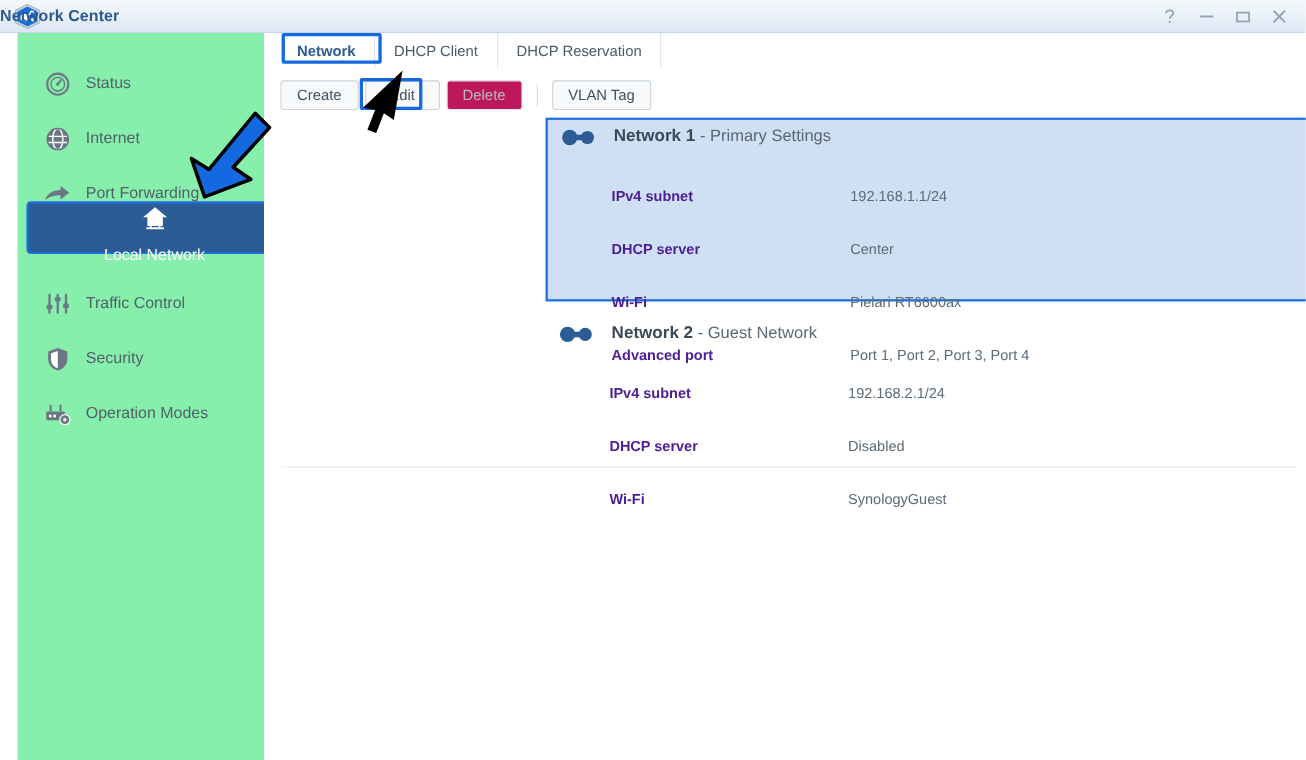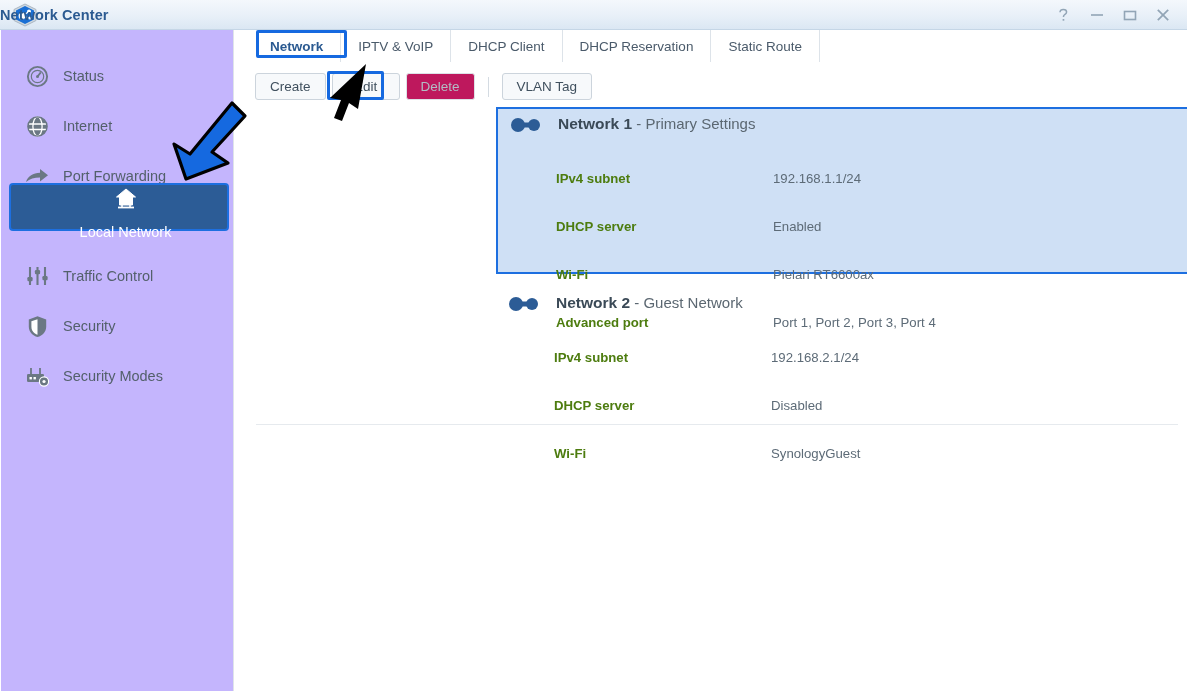--- a/index.html
+++ b/index.html
@@ -35,22 +35,22 @@
     display: flex; align-items: center; gap: 0px;
   }
   .wc {
     width: 33px; height: 30px; display: flex; align-items: center; justify-content: center;
     color: #8fa3b5; font-size: 15px;
   }
   .wc svg { display: block; }
 
   
   .sidebar {
-    position: absolute; left: 1px; top: 30px; width: 233px; height: 661px;
-    background: #c4b5fd; border-right: 1px solid #dfe4e9;
+    position: absolute; left: 16px; top: 30px; width: 233px; height: 661px;
+    background: #86efac; border-right: 1px solid #dfe4e9;
   }
   .side-item {
     position: absolute; left: 10px; width: 216px; height: 44px;
     display: flex; align-items: center; gap: 13px; padding-left: 13px;
     color: #53606b; font-size: 14.5px;
   }
   .side-item .ico { width: 26px; height: 26px; display: flex; align-items: center; justify-content: center; flex: 0 0 26px; }
   .side-item.sel {
     background: #2c5c96; color: #ffffff; border-radius: 2px;
     box-shadow: 0 0 0 2px #1d6fe0;
@@ -83,21 +83,21 @@
   .tb-sep { width: 1px; height: 20px; background: #d4dbe2; margin: 0 7px; }
 
   
   .card { position: absolute; left: 256px; width: 922px; }
   .card-head { position: relative; height: 46px; }
   .toggle-ico { position: absolute; left: 12px; top: 8px; }
   .net-title { position: absolute; left: 60px; top: 6px; font-size: 15px; color: #5b6771; }
   .net-title b { color: #3b4a57; font-size: 15.5px; }
   .rows { position: relative; }
   .row { position: relative; height: 24px; font-size: 13.2px; }
-  .row .k { position: absolute; left: 58px; font-weight: bold; color: #4d7c0f; }
+  .row .k { position: absolute; left: 58px; font-weight: bold; color: #4c1d95; }
   .row .v { position: absolute; left: 250px; color: #5d6b77; margin-left: 25px; }
 
   #card1 {
     top: 77px; height: 167px;
     background: #cfe0f5; border: 2px solid #1d6fe0;
   }
   #card2 { top: 258px; height: 160px; background: transparent; }
   .divider { position: absolute; left: 256px; top: 424px; width: 922px; height: 1px; background: #e6eaee; }
 
   
@@ -229,41 +229,35 @@
         <svg width="25" height="22" viewBox="0 0 25 22">
             <rect x="2" y="9" width="17" height="8" rx="1.3" fill="#6b7884"></rect>
             <line x1="6" y1="3" x2="6" y2="9" stroke="#6b7884" stroke-width="1.8"></line>
             <line x1="15" y1="3" x2="15" y2="9" stroke="#6b7884" stroke-width="1.8"></line>
             <rect x="4.5" y="12" width="2.4" height="2.4" fill="#ffffff"></rect>
             <rect x="8.5" y="12" width="2.4" height="2.4" fill="#ffffff"></rect>
             <circle cx="19" cy="16.5" r="4.6" fill="#6b7884" stroke="#ffffff" stroke-width="1.1"></circle>
             <circle cx="19" cy="16.5" r="1.6" fill="#ffffff"></circle>
           </svg>
       </span>
-      <span>Security Modes</span>
+      <span>Operation Modes</span>
     </div>
   </div>
 
   <div class="content">
 
     <div class="tabs">
       <div class="tab active">
           <span>Network</span>
         </div>
       <div class="tab">
-          <span>IPTV &amp; VoIP</span>
-        </div>
-      <div class="tab">
           <span>DHCP Client</span>
         </div>
       <div class="tab">
           <span>DHCP Reservation</span>
-        </div>
-      <div class="tab">
-          <span>Static Route</span>
         </div>
     </div>
 
     <div class="toolbar">
       <div class="btn">Create</div>
       <div class="btn">Edit</div>
       <div class="btn disabled">Delete</div>
       <div class="tb-sep"></div>
       <div class="btn">VLAN Tag</div>
     </div>
@@ -283,21 +277,21 @@
         </div>
 
       </div>
       <div class="rows">
         <div class="row" style="top:16px">
           <span class="k">IPv4 subnet</span>
           <span class="v">192.168.1.1/24</span>
         </div>
         <div class="row" style="top:40px">
           <span class="k">DHCP server</span>
-          <span class="v">Enabled</span>
+          <span class="v">Center</span>
         </div>
         <div class="row" style="top:64px">
           <span class="k">Wi-Fi</span>
           <span class="v">Pielari RT6600ax</span>
         </div>
         <div class="row" style="top:88px">
           <span class="k">Advanced port</span>
           <span class="v">Port 1, Port 2, Port 3, Port 4</span>
         </div>
       </div>

